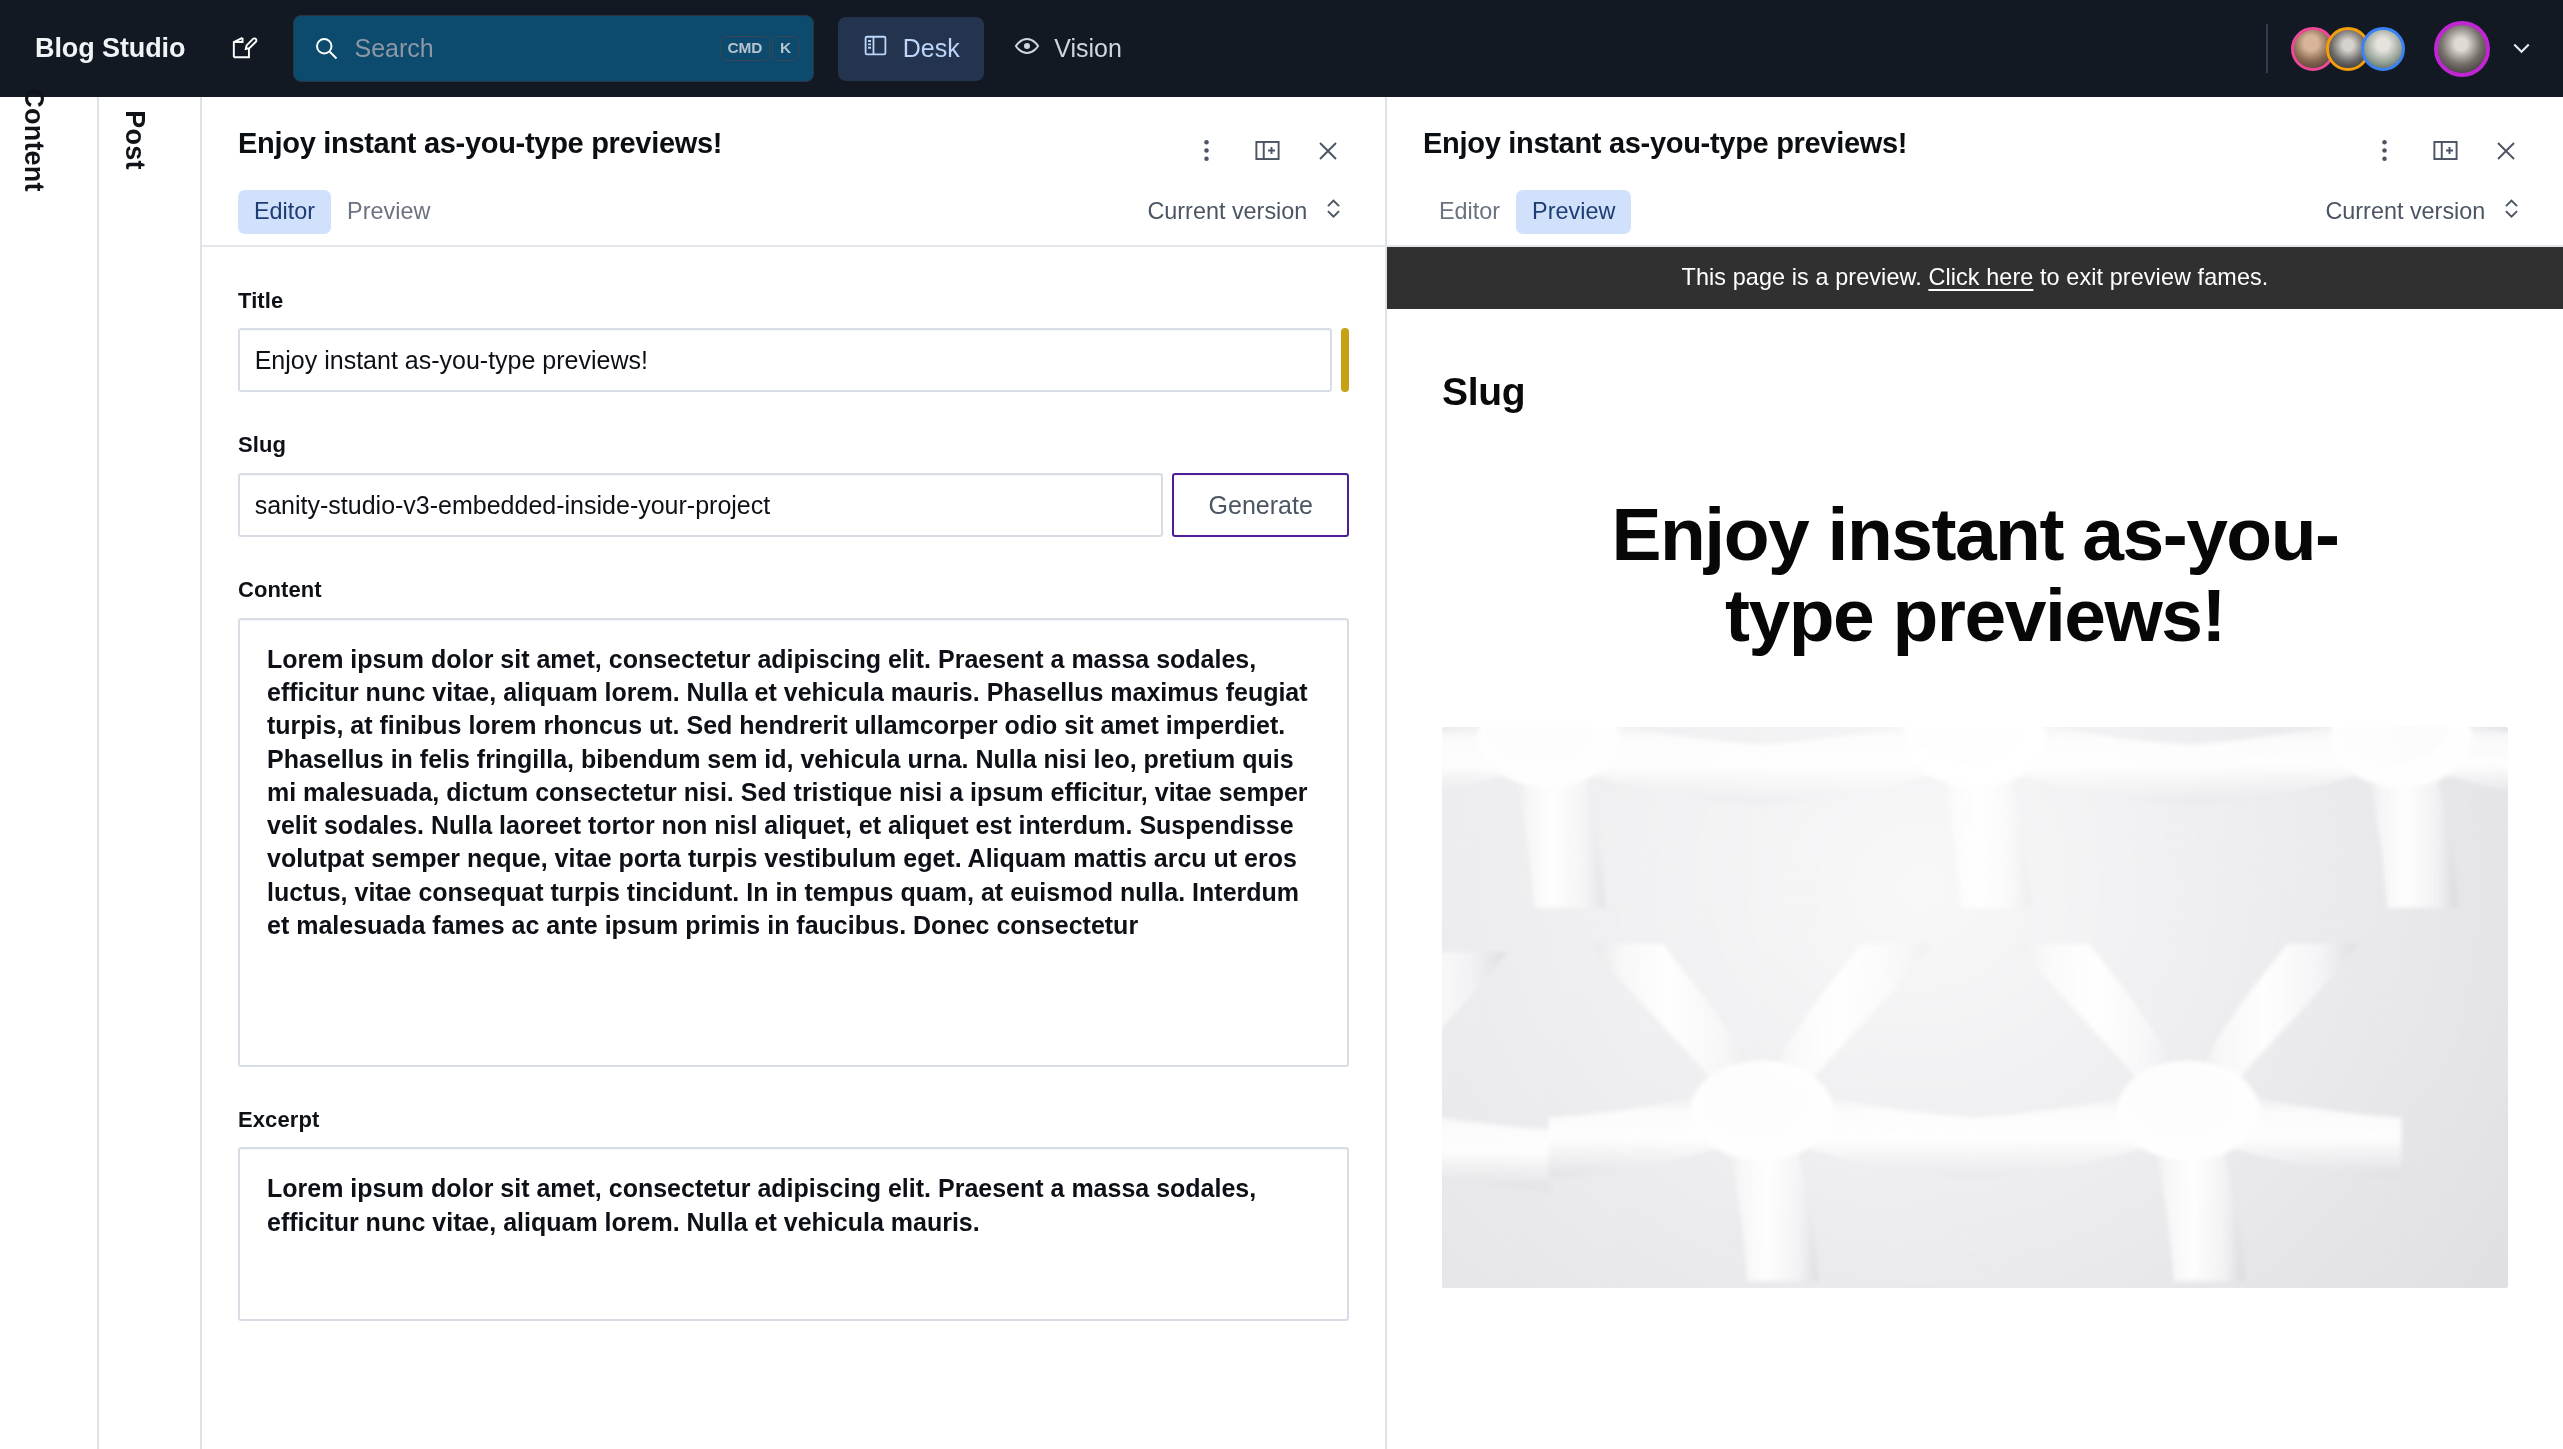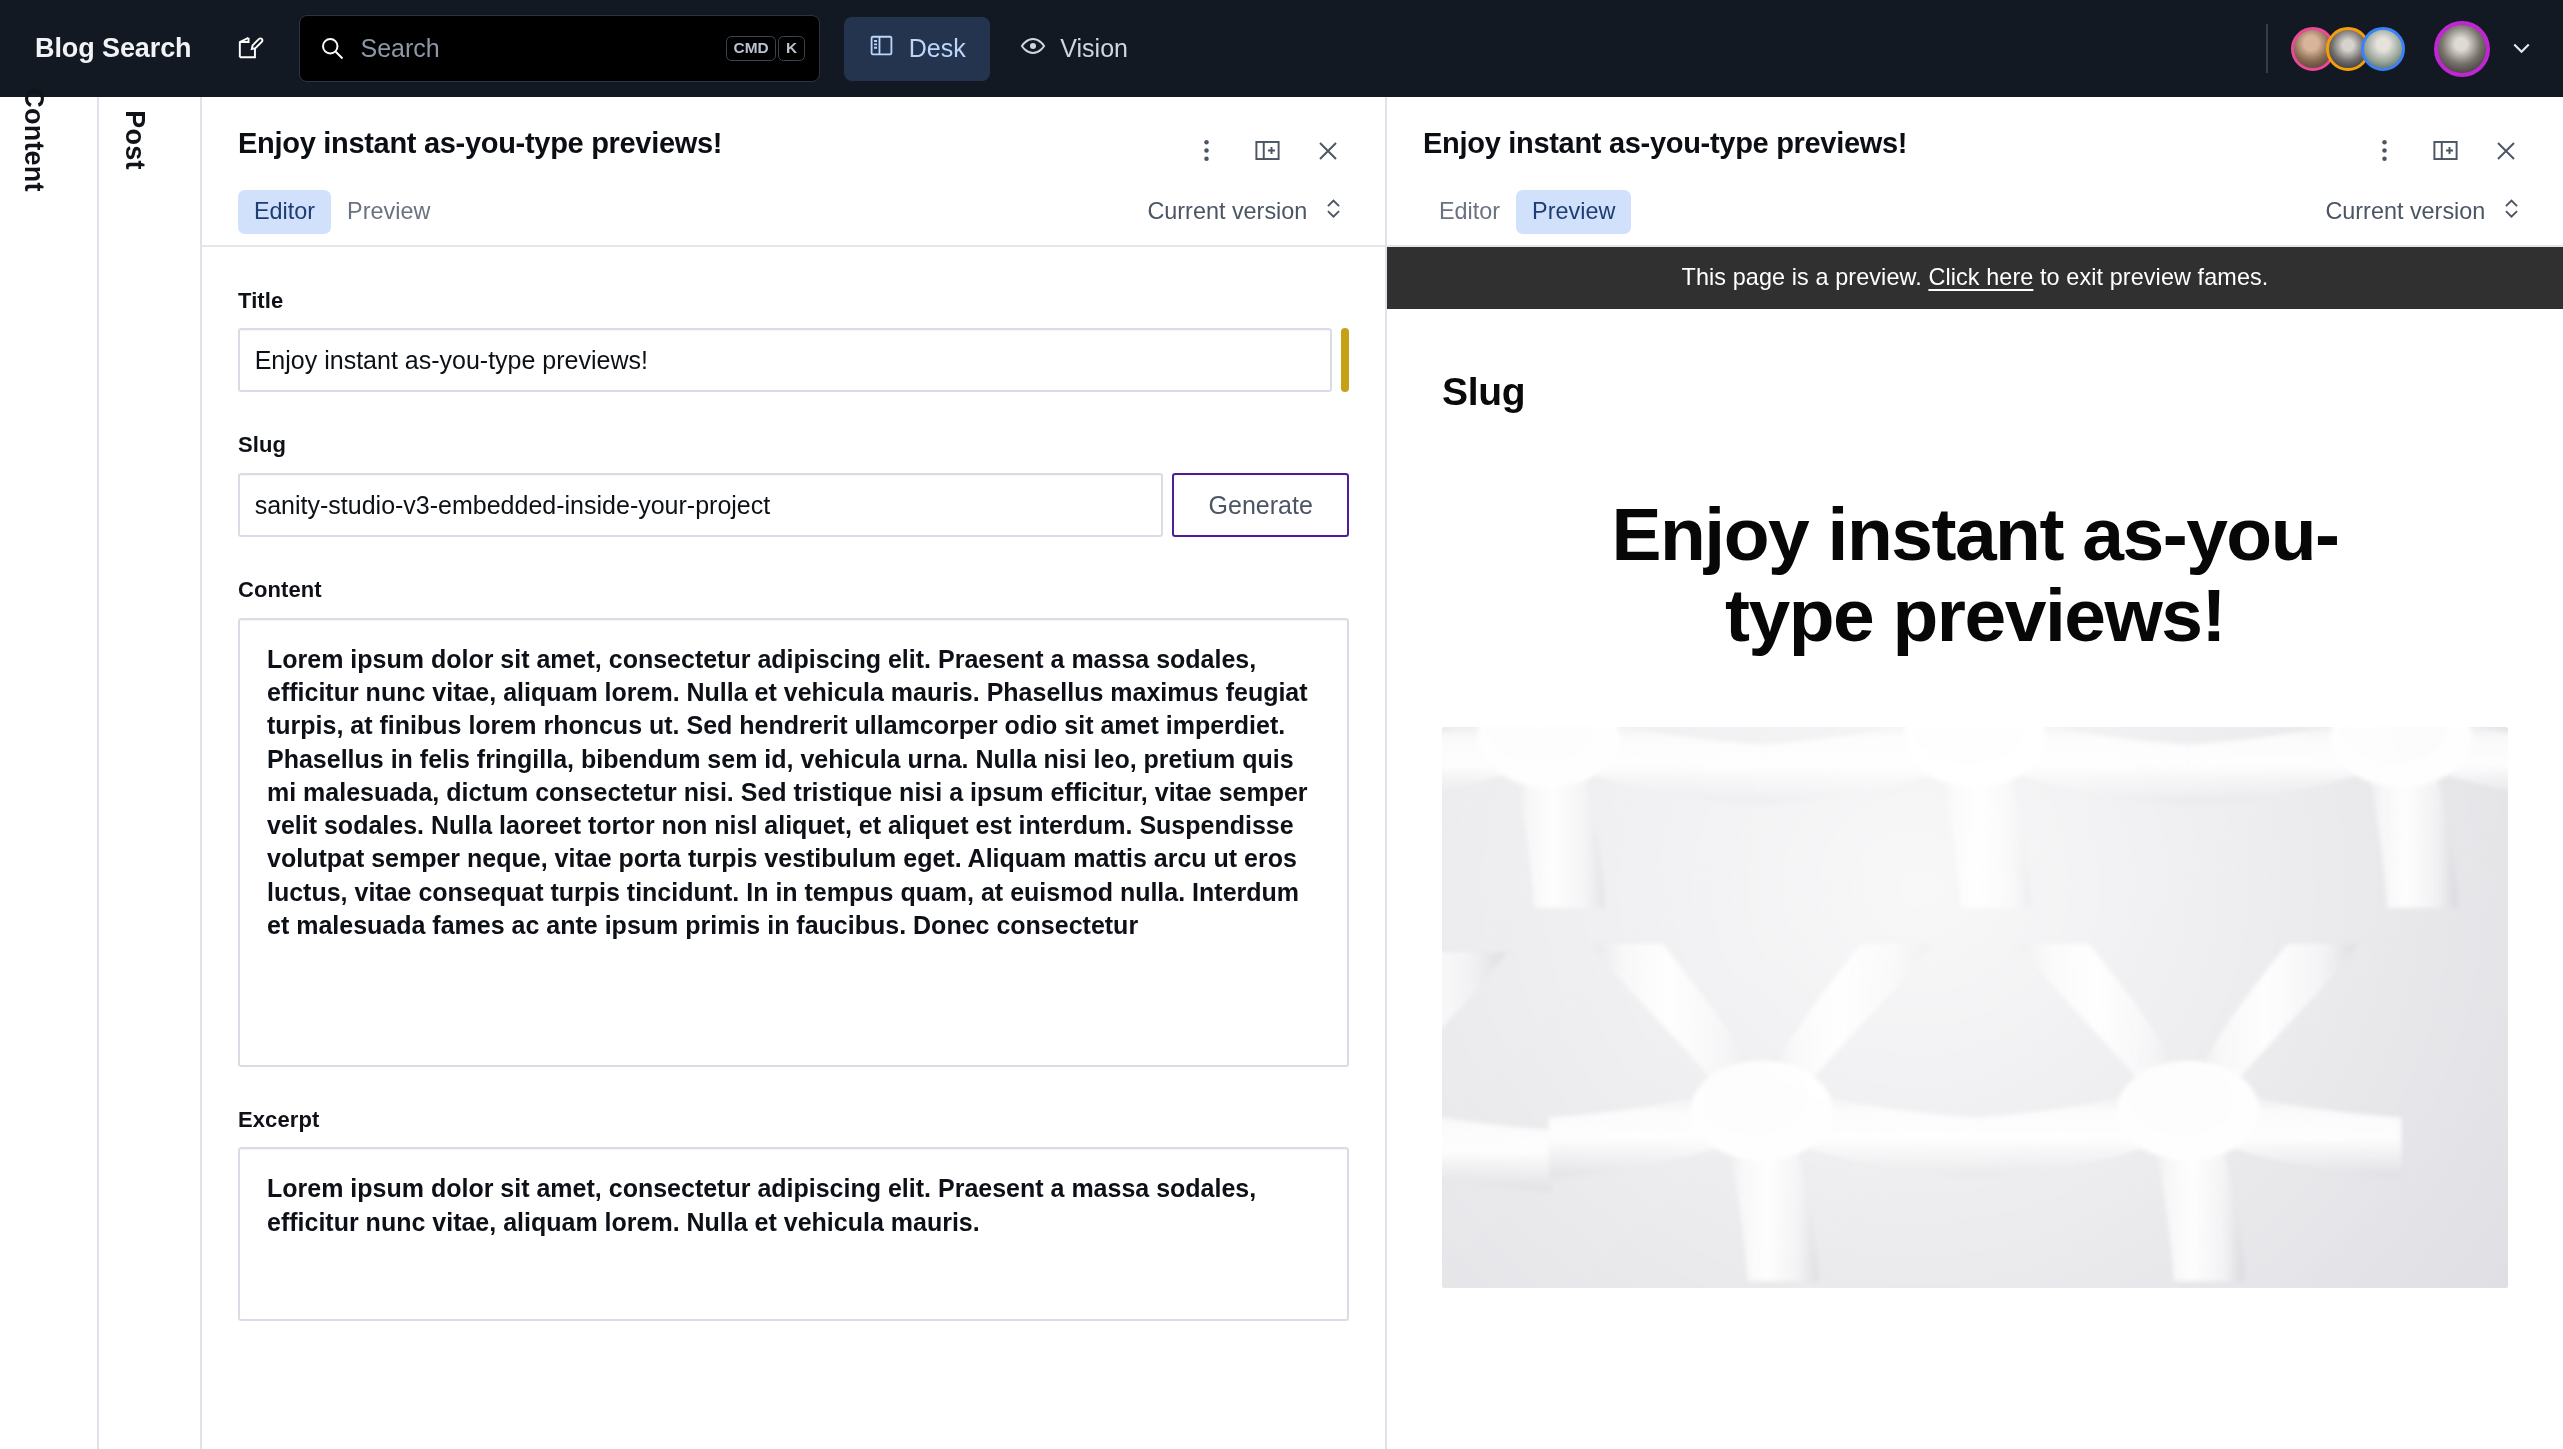--- a/index.html
+++ b/index.html
@@ -25,21 +25,21 @@
   .icon-btn {
     width: 59px; height: 59px; border-radius: 6.7px;
     display: flex; align-items: center; justify-content: center;
     background: transparent; border: 0; cursor: pointer;
   }
   .compose-wrap { margin-left: 29px; }
   .searchbox {
     margin-left: 20px;
     width: 521px; height: 67px;
     border: 1.3px solid #2a3442; border-radius: 8px;
-    background: #000000;
+    background: #0c4a6e;
     display: flex; align-items: center;
     padding: 0 14.7px 0 17.4px;
     cursor: text;
   }
   .search-ph {
     margin-left: 14.7px; flex: 1;
     color: #8d97a6; font-size: 25px;
   }
   .kbd {
     border: 1.3px solid #3a4554; border-radius: 5.3px;
@@ -206,21 +206,21 @@
     border-radius: 2.7px; overflow: hidden;
     background: #ececee; position: relative;
   }
   .hero svg { display: block; width: 100%; height: 100%; }
 </style>
 </head>
 <body>
 
 <div class="topbar">
 
-  <div class="brand">Blog Search</div>
+  <div class="brand">Blog Studio</div>
 
   <button class="icon-btn compose-wrap">
     <span>
       <svg width="29" height="29" viewBox="0 0 24 24" fill="none" stroke="#ffffff" stroke-width="1.6">
         <path d="M4 20V7.5L11 4h0"></path>
         <path d="M4 20h12.5V13"></path>
         <path d="M4 7.5h7.2V4"></path>
         <path d="M14.6 10.2 19.9 4.9a1.6 1.6 0 0 1 2.3 2.3l-5.3 5.3-3 .7.7-3z"></path>
       </svg>
     </span>

